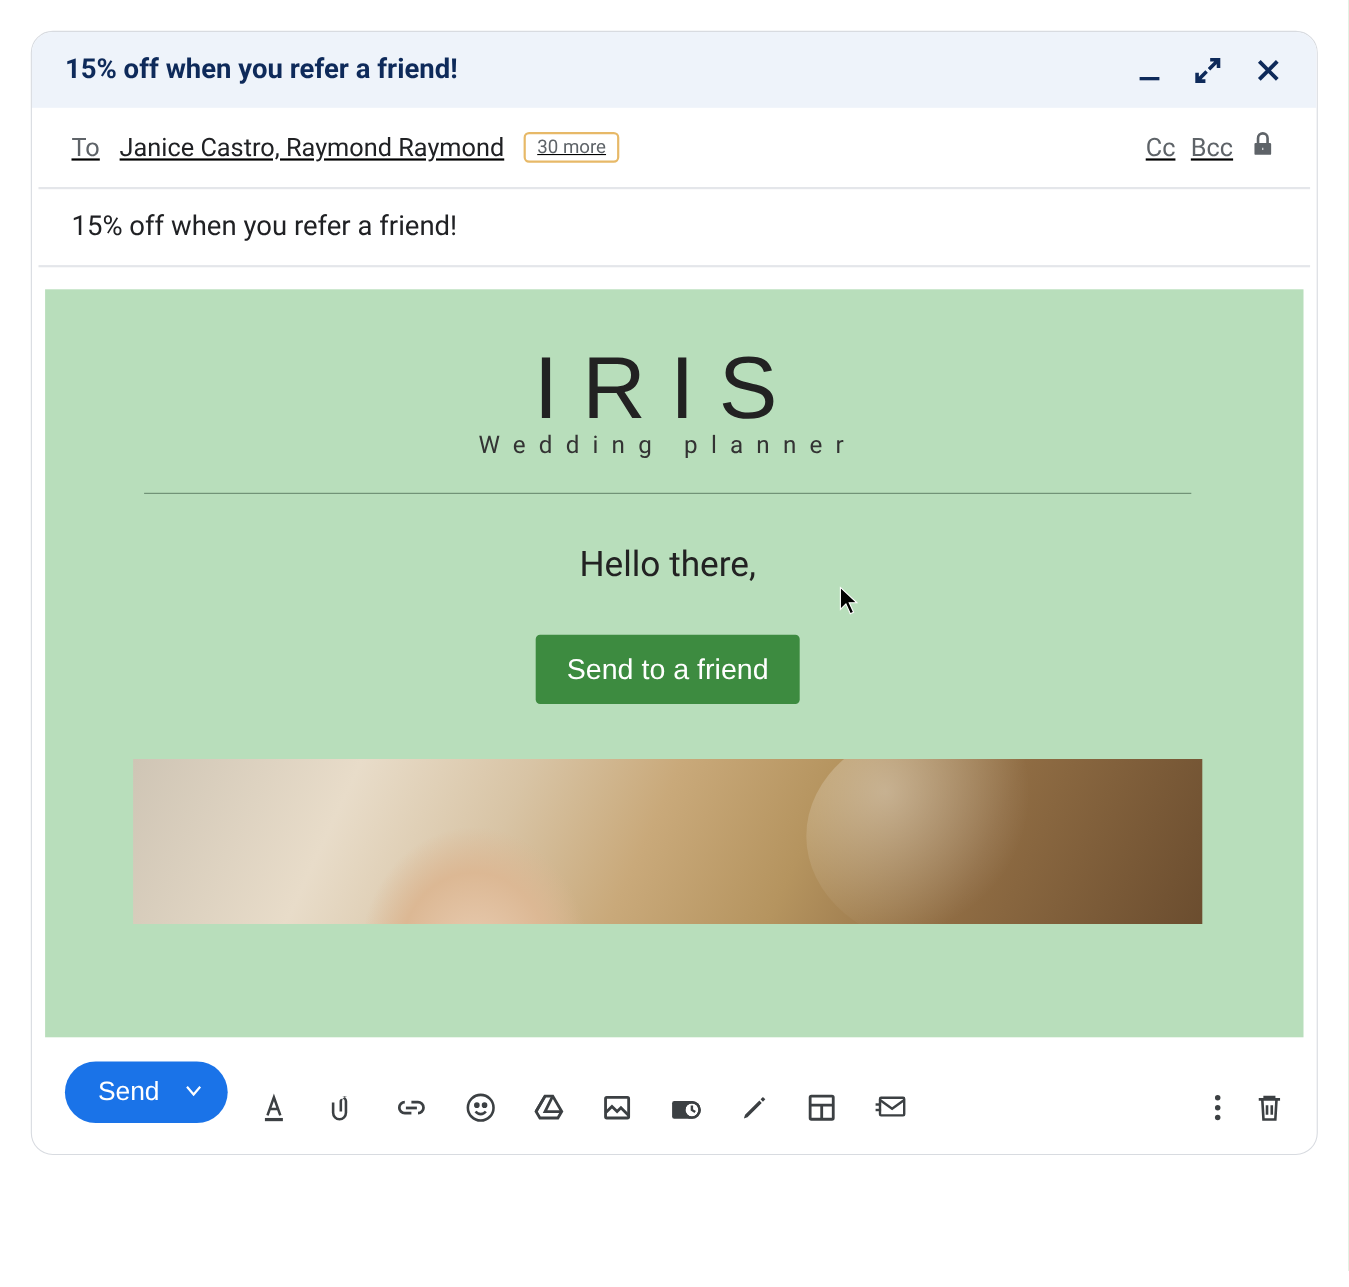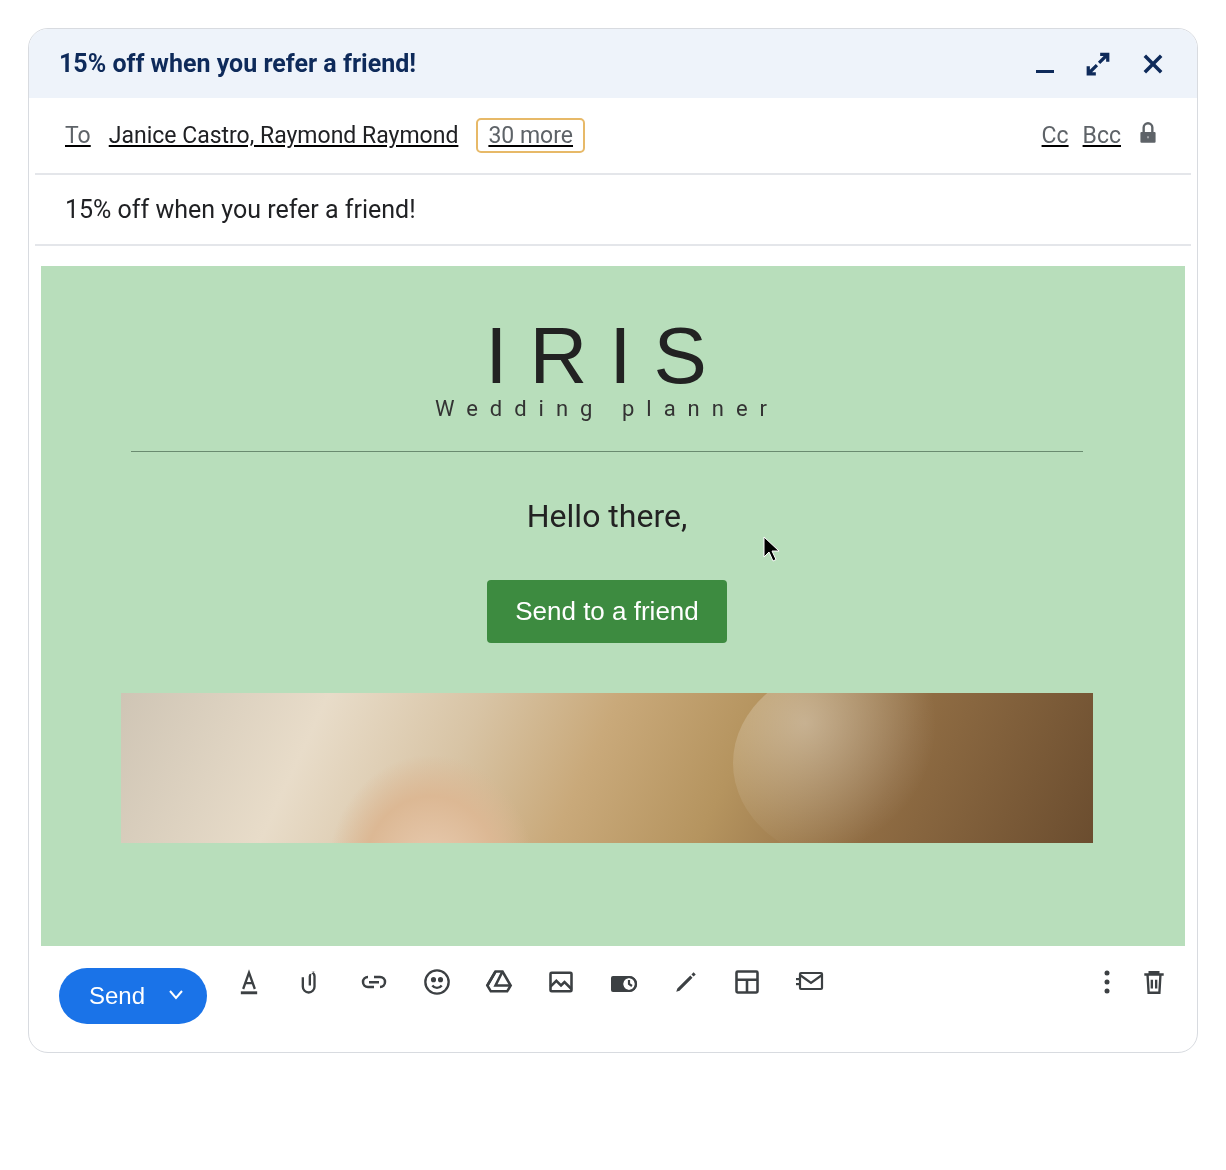--- a/index.html
+++ b/index.html
@@ -53,21 +53,21 @@
     .to-label {
       font-size: 23px;
       color: #5e6368;
     }
     .recipients {
       font-size: 23px;
       color: #202124;
       flex: 0 0 auto;
     }
     .more-badge {
-      font-size: 23px;
+      font-size: 17px;
       color: #5e6368;
       border: 2px solid #e7b968;
       border-radius: 5px;
       padding: 2px 10px;
     }
     .to-right {
       margin-left: auto;
       display: flex;
       gap: 14px;
       align-items: center;
@@ -165,21 +165,21 @@
       right: 120px;
       top: -30px;
       width: 240px;
       height: 200px;
       background: radial-gradient(circle at 30% 30%, rgba(255,255,255,0.35), rgba(255,255,255,0) 60%);
       border-radius: 50%;
     }
 
     .toolbar {
       display: flex;
-      align-items: flex-start;
+      align-items: flex-end;
       padding: 22px 30px 28px 30px;
       gap: 16px;
     }
     .send-button {
       background: #1a73e8;
       color: #fff;
       border: none;
       border-radius: 28px;
       padding: 14px 24px 14px 30px;
       font-size: 24px;

